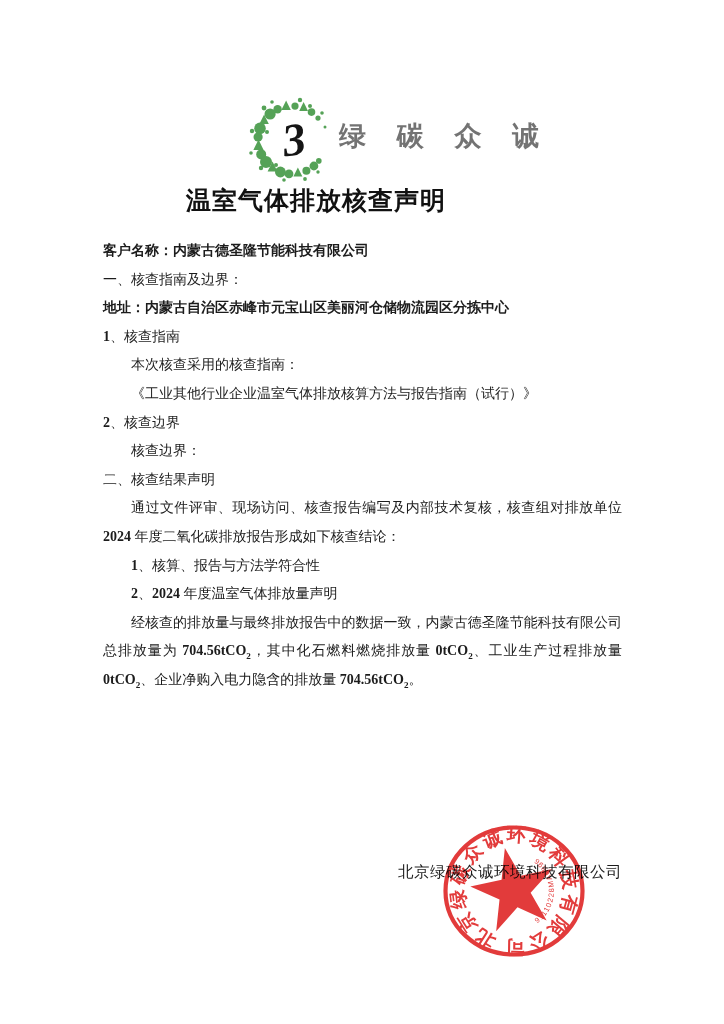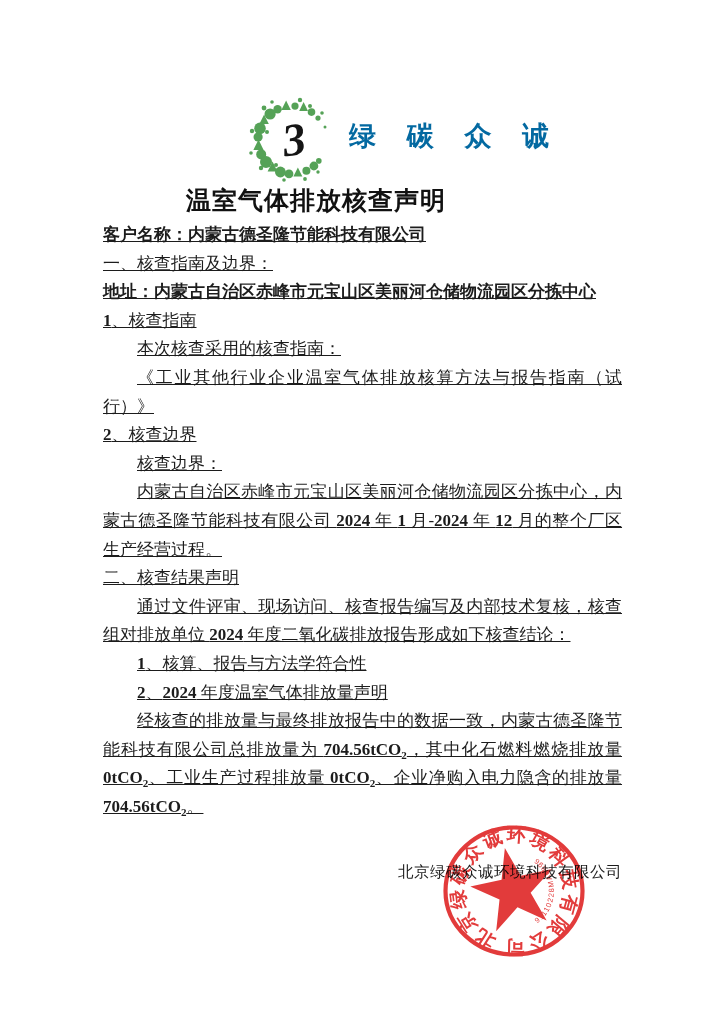--- a/index.html
+++ b/index.html
@@ -11,41 +11,40 @@
     color: #1c1c1c;
     overflow: hidden;
   }
 
   
   .logo-wrap {
     position: absolute; left: 246px; top: 94px;
     width: 92px; height: 92px;
   }
   .brand-name {
-    position: absolute; left: 349px; top: 118px;
+    position: absolute; left: 339px; top: 118px;
     font-size: 27px; font-weight: 700; letter-spacing: 12px;
-    color: #0369a1;
+    color: #737373;
     font-family: "Liberation Serif", "DejaVu Serif", serif;
     white-space: nowrap;
   }
   .doc-title {
     position: absolute; left: 0; top: 184px; width: 632px;
     text-align: center;
     font-size: 25px; font-weight: 700; letter-spacing: 1px;
     color: #111111;
     font-family: "Liberation Serif", "DejaVu Serif", serif;
   }
 
   
   .doc-body {
-    position: absolute; left: 103px; top: 221px; width: 519px;
-    font-size: 17px; line-height: 28.6px;
+    position: absolute; left: 103px; top: 237px; width: 519px;
+    font-size: 14px; line-height: 28.6px;
     text-align: justify;
     color: #1c1c1c;
-    text-decoration: underline;
   }
   .doc-body p { margin: 0; }
   .doc-body p.indent { text-indent: 2em; }
   .bnum { font-weight: bold; }
   sub { font-size: 0.65em; line-height: 0; }
 
   
   .signature {
     position: absolute; left: 103px; top: 862px; width: 519px;
     text-align: right;
@@ -117,21 +116,20 @@
 
 <div class="doc-body">
   <p><span class="bnum">客户名称：内蒙古德圣隆节能科技有限公司</span></p>
   <p><span>一、核查指南及边界：</span></p>
   <p><span class="bnum">地址：内蒙古自治区赤峰市元宝山区美丽河仓储物流园区分拣中心</span></p>
   <p><span class="bnum">1</span><span>、核查指南</span></p>
   <p class="indent"><span>本次核查采用的核查指南：</span></p>
   <p class="indent"><span>《工业其他行业企业温室气体排放核算方法与报告指南（试行）》</span></p>
   <p><span class="bnum">2</span><span>、核查边界</span></p>
   <p class="indent"><span>核查边界：</span></p>
-  <p class="indent"><span>内蒙古自治区赤峰市元宝山区美丽河仓储物流园区分拣中心，内蒙古德圣隆节能科技有限公司 </span><span class="bnum">2024</span><span> 年 </span><span class="bnum">1</span><span> 月-</span><span class="bnum">2024</span><span> 年 </span><span class="bnum">12</span><span> 月的整个厂区生产经营过程。</span></p>
   <p><span>二、核查结果声明</span></p>
   <p class="indent"><span>通过文件评审、现场访问、核查报告编写及内部技术复核，核查组对排放单位 </span><span class="bnum">2024</span><span> 年度二氧化碳排放报告形成如下核查结论：</span></p>
   <p class="indent"><span class="bnum">1</span><span>、核算、报告与方法学符合性</span></p>
   <p class="indent"><span class="bnum">2</span><span>、</span><span class="bnum">2024</span><span> 年度温室气体排放量声明</span></p>
   <p class="indent"><span>经核查的排放量与最终排放报告中的数据一致，内蒙古德圣隆节能科技有限公司总排放量为 </span><span class="bnum">704.56tCO</span><sub class="bnum">2</sub><span>，其中化石燃料燃烧排放量 </span><span class="bnum">0tCO</span><sub class="bnum">2</sub><span>、工业生产过程排放量 </span><span class="bnum">0tCO</span><sub class="bnum">2</sub><span>、企业净购入电力隐含的排放量 </span><span class="bnum">704.56tCO</span><sub class="bnum">2</sub><span>。</span></p>
 </div>
 
 <div class="signature">北京绿碳众诚环境科技有限公司</div>
 
 <div class="stamp">

